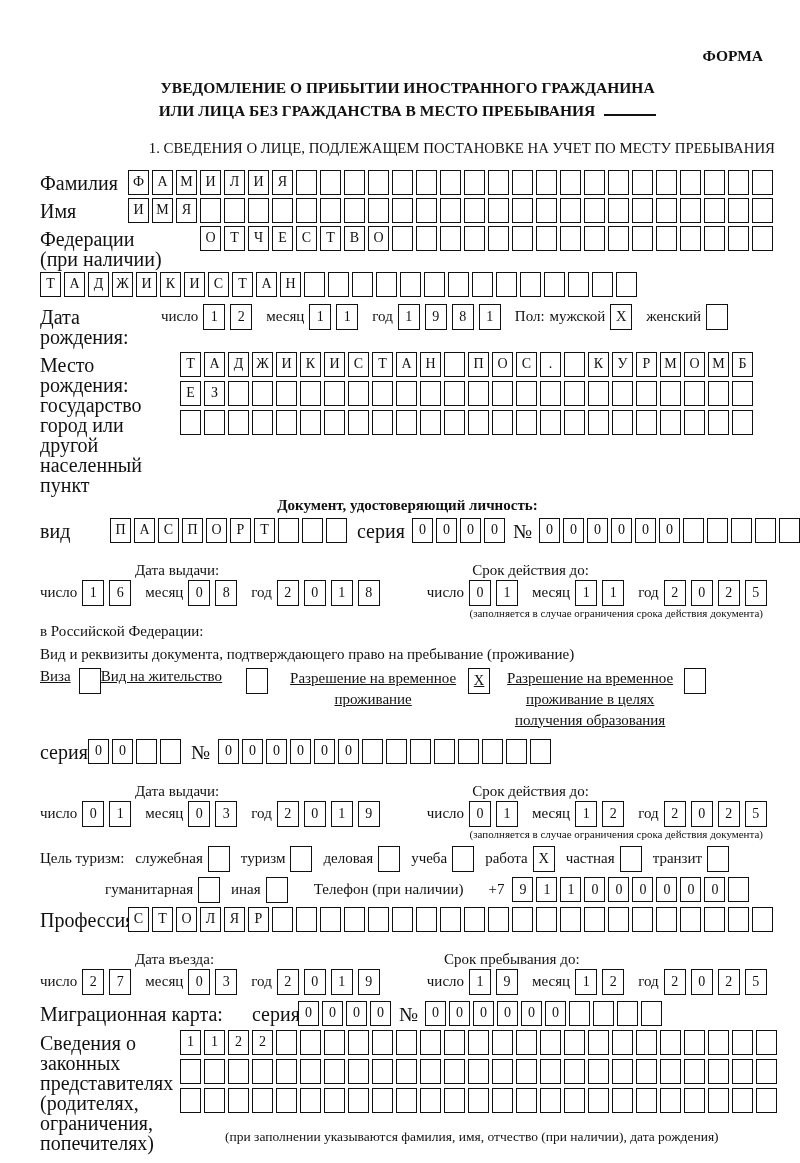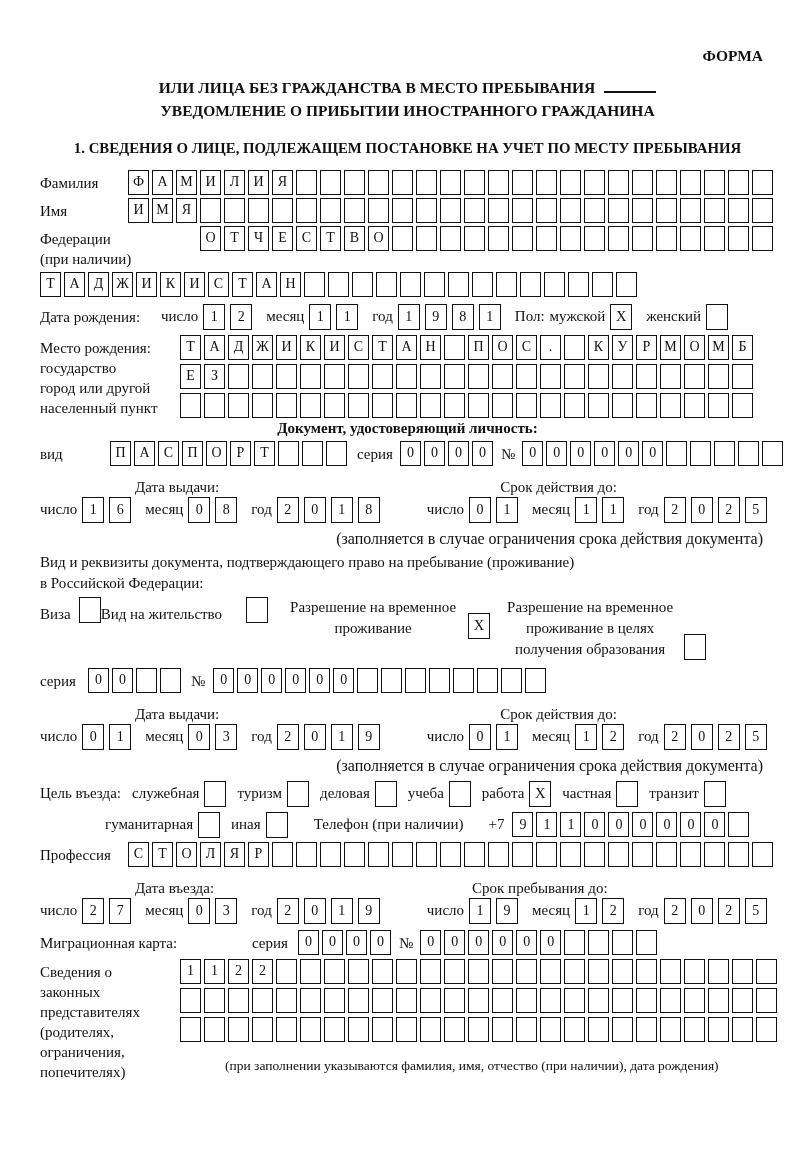--- a/index.html
+++ b/index.html
@@ -8,64 +8,64 @@
     font-family:"Liberation Serif","DejaVu Serif",serif;
     box-sizing:border-box;padding:34px 25px 10px 40px;
     position:relative;overflow:hidden;font-size:15px;
   }
   
   .appendix{width:170px;margin-left:auto;margin-right:12px;font-size:13.5px;line-height:1.38;}
   .amendment{margin-top:5px;}
   .form-label{text-align:right;margin:13px 12px 0 0;font-weight:700;font-size:15.5px;}
   .title{text-align:center;font-weight:700;font-size:15.5px;margin-top:11px;line-height:1.5;}
   .title-underline{display:inline-block;width:52px;border-bottom:2px solid #111;height:13px;margin-left:9px;}
-  .section-heading{font-weight:700;font-size:14.8px;margin-top:17px;text-align:center;white-space:nowrap;}
+  .section-heading{font-weight:400;font-size:14.8px;margin-top:17px;text-align:right;white-space:nowrap;}
   
   .frow{display:flex;align-items:flex-start;margin-top:3px;}
-  .flabel{font-size:15px;line-height:20px;padding-top:3px;flex-shrink:0;}
+  .flabel{font-size:20px;line-height:20px;padding-top:3px;flex-shrink:0;}
   .lines div{line-height:20px;}.w88{width:88px}.w112{width:112px}.w125{width:125px}.w140{width:140px}.w160{width:160px}
   .cells{display:flex;gap:3px;flex-wrap:nowrap;}
   .cell{width:21px;height:25px;border:1.7px solid #111;box-sizing:border-box;display:inline-flex;
         align-items:center;justify-content:center;font-size:14px;flex-shrink:0;background:#fff;}
   .stack{display:flex;flex-direction:column;gap:4px;}
   
   .dline{display:flex;align-items:center;}
   .dgroup{display:flex;align-items:center;gap:5px;white-space:nowrap;}
   .dcells{display:flex;gap:5px;}
   .dcell{width:22px;height:26px;border:1.7px solid #111;box-sizing:border-box;display:inline-flex;
          align-items:center;justify-content:center;font-size:14px;background:#fff;}
   .dword{margin-left:9px;}
   .checkbox{width:22px;height:26px;border:1.7px solid #111;box-sizing:border-box;display:inline-flex;
             align-items:center;justify-content:center;font-size:14.5px;flex-shrink:0;background:#fff;}
   .doc-heading{text-align:center;font-weight:700;font-size:15px;margin-top:2px;}
-  .dates-header{display:flex;margin-top:13px;gap:28px;}
-  .note-right{font-size:16px;text-align:right;margin-right:12px;margin-top:7px;}
+  .dates-header{display:flex;margin-top:19px;}
+  .note-right{font-size:11px;text-align:right;margin-right:12px;margin-top:1px;}
   
   .types-row{display:flex;align-items:flex-start;margin-top:5px;}
-  .type-item{display:flex;align-items:flex-end;gap:8px;}
+  .type-item{display:flex;align-items:flex-start;gap:8px;text-decoration:underline;}
   .tcenter{text-align:center;line-height:21px;}
   
   .pline{display:flex;align-items:center;margin-top:5px;}
   .pp{display:flex;align-items:center;gap:5px;margin-left:11px;white-space:nowrap;}
   
   .rep-note{font-size:13.5px;margin-left:45px;margin-top:12px;white-space:nowrap;}
 </style>
 </head>
 <body>
 
 <div class="page">
 
 
   <div class="form-label">ФОРМА</div>
 
   <div class="title">
+    <div>УВЕДОМЛЕНИЕ О ПРИБЫТИИ ИНОСТРАННОГО ГРАЖДАНИНА</div>
     <div>
       <span>ИЛИ ЛИЦА БЕЗ ГРАЖДАНСТВА В МЕСТО ПРЕБЫВАНИЯ</span><span class="title-underline"></span>
     </div>
-    <div>УВЕДОМЛЕНИЕ О ПРИБЫТИИ ИНОСТРАННОГО ГРАЖДАНИНА</div>
   </div>
 
   <div class="section-heading">1. СВЕДЕНИЯ О ЛИЦЕ, ПОДЛЕЖАЩЕМ ПОСТАНОВКЕ НА УЧЕТ ПО МЕСТУ ПРЕБЫВАНИЯ</div>
 
   <div class="frow" style="margin-top:13px">
     <span class="flabel w88">Фамилия</span>
     <div class="cells">
         <span class="cell">Ф</span>
         <span class="cell">А</span>
         <span class="cell">М</span>
@@ -387,22 +387,22 @@
       <div class="dcells">
           <span class="dcell">2</span>
           <span class="dcell">0</span>
           <span class="dcell">2</span>
           <span class="dcell">5</span>
         </div>
     </div>
   </div>
   <div class="note-right">(заполняется в случае ограничения срока действия документа)</div>
 
+  <div style="margin-top:4px">в Российской Федерации:</div>
   <div style="margin-top:6px">Вид и реквизиты документа, подтверждающего право на пребывание (проживание)</div>
-  <div style="margin-top:4px">в Российской Федерации:</div>
 
   <div class="types-row">
     <div class="type-item">
       <span>Виза</span>
       <span class="checkbox"></span>
     </div>
     <div class="type-item" style="">
       <span>Вид на жительство</span>
       <span class="checkbox" style="margin-left:16px"></span>
     </div>
@@ -490,21 +490,21 @@
           <span class="dcell">2</span>
           <span class="dcell">0</span>
           <span class="dcell">2</span>
           <span class="dcell">5</span>
         </div>
     </div>
   </div>
   <div class="note-right">(заполняется в случае ограничения срока действия документа)</div>
 
   <div class="pline" style="margin-top:6px">
-    <span>Цель въезда:</span>
+    <span>Цель туризм:</span>
     <span class="pp">
         <span>служебная</span>
         <span class="checkbox"></span>
       </span>
     <span class="pp">
         <span>туризм</span>
         <span class="checkbox"></span>
       </span>
     <span class="pp">
         <span>деловая</span>

